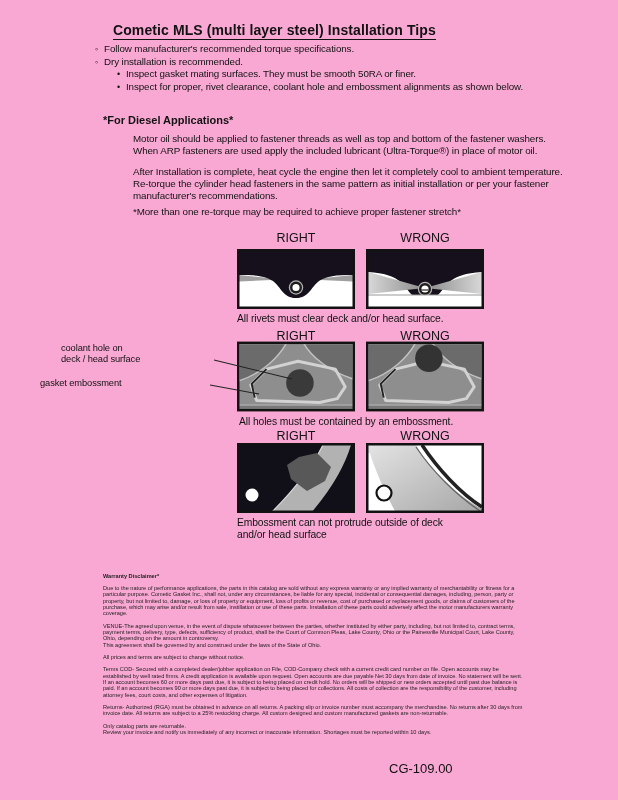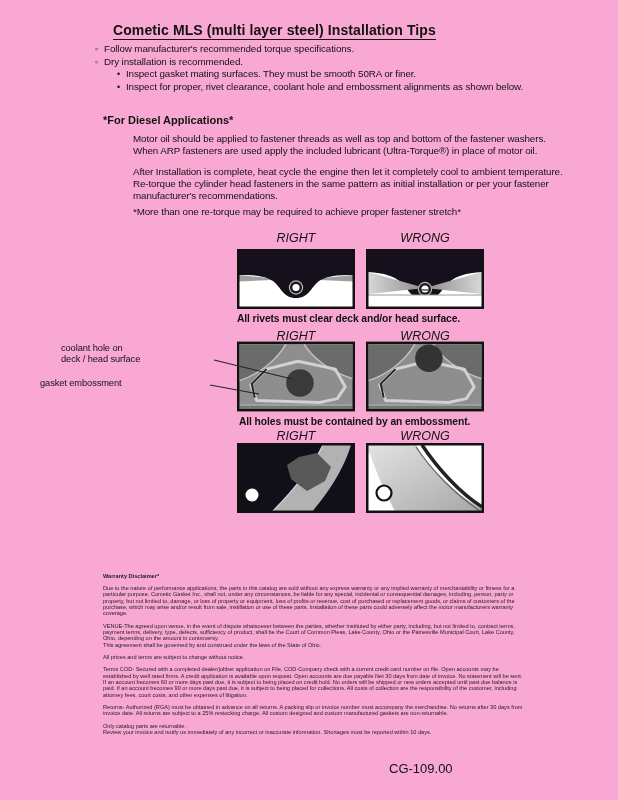--- a/index.html
+++ b/index.html
@@ -11,24 +11,24 @@
 
   .tips{position:absolute;left:95px;top:43px;font-size:9.8px;line-height:11.6px;letter-spacing:-.1px;}
   .tip{white-space:nowrap;}
   .tip .mk{display:inline-block;width:9px;font-size:9px;}
   .lvl2{padding-left:22px;}
 
   .heading-diesel{position:absolute;left:95px;top:114px;font-size:11px;font-weight:bold;margin-left:8px;}
   .body-par{position:absolute;left:95px;width:438px;font-size:9.8px;line-height:12px;letter-spacing:-.1px;margin-left:38px;}
   #par1{top:133px;} #par2{top:166px;} #note{top:206px;}
 
-  .fig-header{position:absolute;width:118px;text-align:center;font-size:12.5px;color:#121212;font-style:italic;}
+  .fig-header{position:absolute;width:118px;text-align:center;font-size:12.5px;color:#121212;}
   .fig-box{position:absolute;}
   .fig-box svg{display:block;}
-  .fig-caption{position:absolute;font-size:10.3px;letter-spacing:-.1px;line-height:11.5px;font-weight:bold;}
+  .fig-caption{position:absolute;font-size:10.3px;letter-spacing:-.1px;line-height:11.5px;}
 
   .annot{position:absolute;font-size:9.3px;letter-spacing:-.1px;text-align:left;line-height:11px;color:#121212;}
   #annot-coolant{left:61px;top:343px;width:150px;}
   #annot-emboss{left:40px;top:378px;width:150px;}
   #leader-overlay{position:absolute;left:0;top:0;pointer-events:none;}
 
   .disclaimer{position:absolute;left:103px;top:573px;width:424px;font-size:5.6px;
               line-height:6.35px;color:#1e1e1e;}
   .disclaimer .hd{font-weight:bold;margin:0 0 5.5px 0;}
   .disclaimer p{margin:0 0 6px 0;}
@@ -160,20 +160,24 @@
       </defs>
       <rect x="2" y="2" width="114" height="66" fill="#ffffff"></rect>
       <path d="M50,2 C64,26 88,50 116,66 L116,70 L30,70 C18,48 8,24 4,10 L2,10 L2,2 Z" fill="url(#gw3)"></path>
       <path d="M56,2 C72,26 94,50 116,64" fill="none" stroke="#222222" stroke-width="3.5"></path>
       <path d="M50,4 C66,28 90,52 114,68" fill="none" stroke="#666666" stroke-width="1.3"></path>
       <circle cx="18" cy="50" r="7.5" fill="#ffffff" stroke="#121212" stroke-width="2.2"></circle>
       <rect x="1.25" y="1.25" width="115.5" height="67.5" fill="none" stroke="#121212" stroke-width="2.5"></rect>
     </svg>
   </div>
 
+  <div class="fig-caption" style="left:237px;top:517px;width:280px">
+    <div>Embossment can not protrude outside of deck</div>
+    <div>and/or head surface</div>
+  </div>
 
   <svg id="leader-overlay" width="618" height="800">
     <line x1="214" y1="360" x2="292" y2="379" stroke="#222222" stroke-width="1.1"></line>
     <line x1="210" y1="385" x2="259" y2="394" stroke="#222222" stroke-width="1.1"></line>
   </svg>
 
   <div class="disclaimer">
     <p class="hd">Warranty Disclaimer*</p>
     <p>Due to the nature of performance applications, the parts in this catalog are sold without any express warranty or any implied warranty of merchantability or fitness for a particular purpose.  Cometic Gasket Inc., shall not, under any circumstances, be liable for any special, incidental or consequential damages, including, person, party or property, but not limited to, damage, or loss of property or equipment, loss of profits or revenue, cost of purchased or replacement goods, or claims of customers of the purchase, which may arise and/or result from sale, instillation or use of these parts.  Installation of these parts could adversely affect the motor manufacturers warranty coverage.</p>
     <p class="tight">VENUE-The agreed upon venue, in the event of dispute whatsoever between the parties, whether instituted by either party, including, but not limited to, contract terms, payment terms, delivery, type, defects, sufficiency of product, shall be the Court of Common Pleas, Lake County, Ohio or the Painesville Municipal Court, Lake County, Ohio, depending on the amount in controversy.</p>

